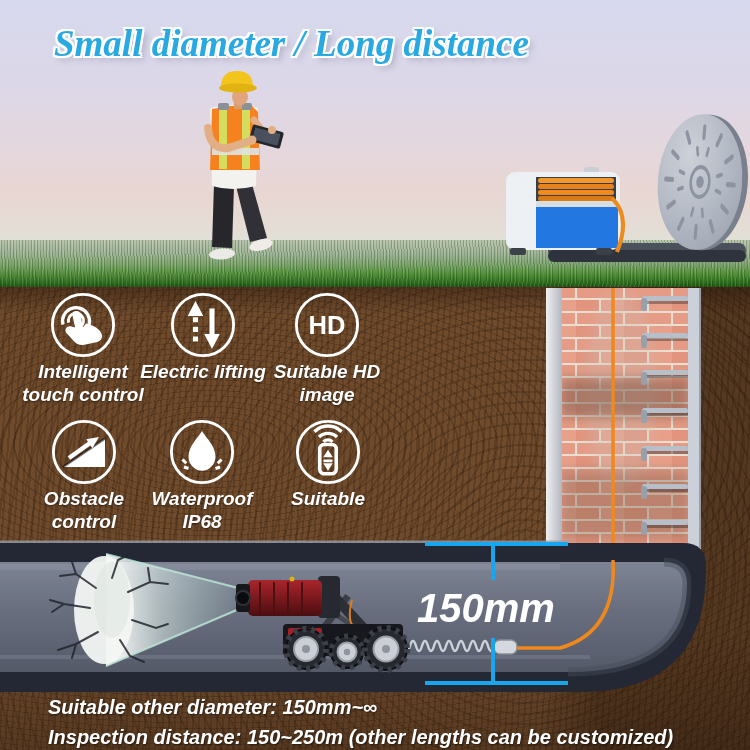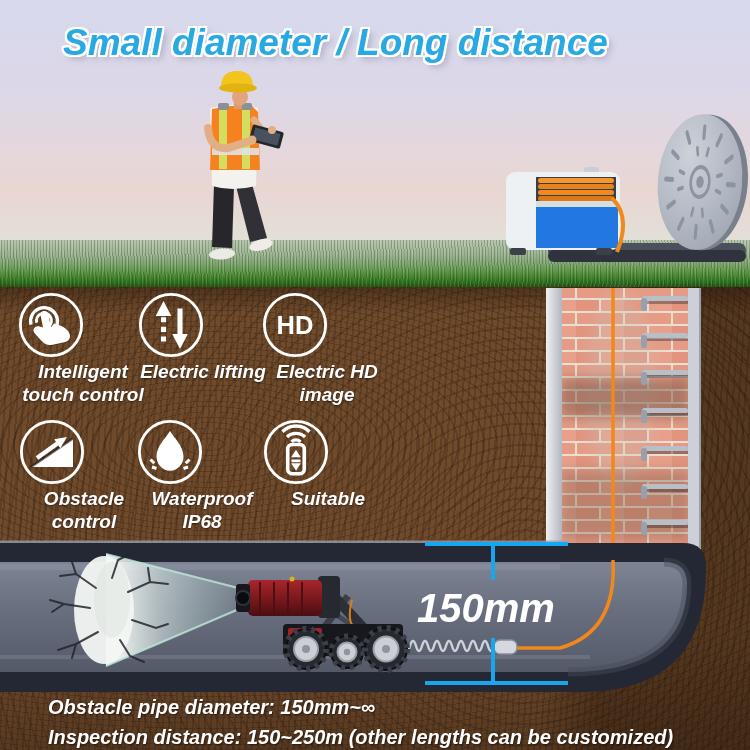--- a/index.html
+++ b/index.html
@@ -15,29 +15,29 @@
       linear-gradient(180deg,#b9c4ad 0%,#9db394 30%,#7ba36b 52%,#59923f 68%,#2e6f1c 88%,#1d4a10 100%);}
   #underground{position:absolute;left:0;top:287px;width:750px;height:463px;z-index:3;
     background-color:#6f4b2c;
     background-image:
       linear-gradient(90deg,rgba(0,0,0,0) 0 72%,rgba(25,12,4,.30) 80% 100%),
       repeating-radial-gradient(ellipse 90% 60% at 28% 34%,rgba(46,26,12,.28) 0 2px,rgba(0,0,0,0) 2px 13px),
       repeating-radial-gradient(ellipse 70% 110% at 70% 62%,rgba(40,22,10,.22) 0 2px,rgba(0,0,0,0) 2px 11px),
       repeating-linear-gradient(94deg,rgba(30,15,5,.20) 0 2px,rgba(0,0,0,0) 2px 6px),
       linear-gradient(180deg,rgba(20,8,2,.35) 0,rgba(0,0,0,0) 26px,rgba(0,0,0,0) 75%,rgba(15,6,0,.25) 100%);}
   
-  #title{position:absolute;left:63px;top:22px;z-index:7;
+  #title{position:absolute;left:54px;top:22px;z-index:7;
     font-size:37px;font-weight:bold;font-style:italic;color:#29a9e2;white-space:nowrap;
     text-shadow:-2px -2px 0 #fff,2px -2px 0 #fff,-2px 2px 0 #fff,2px 2px 0 #fff,
-                -2px 0 0 #fff,2px 0 0 #fff,0 -2px 0 #fff,0 2px 0 #fff,4px 4px 6px rgba(120,120,145,.5);}
+                -2px 0 0 #fff,2px 0 0 #fff,0 -2px 0 #fff,0 2px 0 #fff,4px 4px 6px rgba(120,120,145,.5);font-family:Liberation Serif, serif;}
   #specs{position:absolute;left:48px;top:692px;z-index:7;color:#fff;
     font-size:20px;font-weight:bold;font-style:italic;line-height:30px;white-space:nowrap;
     text-shadow:1px 1px 2px rgba(0,0,0,.55);}
   
-  .feat{position:absolute;width:130px;display:flex;flex-direction:column;z-index:6;}
+  .feat{position:absolute;width:130px;display:flex;flex-direction:column;align-items:center;z-index:6;}
   .feat .lbl{margin-top:2px;font-size:19px;line-height:1.22;font-weight:bold;font-style:italic;
     color:#fff;text-align:center;text-shadow:0 1px 2px rgba(0,0,0,.5);}
   .ficon{display:block;}
   #scene-svg{position:absolute;left:0;top:0;z-index:5;}
 </style>
 </head>
 <body>
 
 <div id="stage">
 
@@ -305,21 +305,21 @@
       <polygon points="28,38 22.8,28 33.2,28" fill="#fff"></polygon>
     </svg>
     <div class="lbl">Electric lifting</div>
   </div>
 
   <div class="feat" style="left:262px;top:292px">
     <svg class="ficon" width="66" height="66" viewBox="0 0 44 44">
       <circle cx="22" cy="22" r="20.4" fill="none" stroke="#fff" stroke-width="1.9"></circle>
       <text x="22" y="28" text-anchor="middle" fill="#fff" font-size="17" font-weight="bold" font-family="Liberation Sans, sans-serif">HD</text>
     </svg>
-    <div class="lbl">Electric HD image</div>
+    <div class="lbl">Suitable HD image</div>
   </div>
 
   <div class="feat" style="left:19px;top:419px">
     <svg class="ficon" width="66" height="66" viewBox="0 0 44 44">
       <circle cx="22" cy="22" r="20.4" fill="none" stroke="#fff" stroke-width="1.9"></circle>
       <polygon points="8,32 36,32 36,13" fill="#fff"></polygon>
       <line x1="8" y1="32" x2="36" y2="13" stroke="rgba(0,0,0,.55)" stroke-width="1.6"></line>
       <line x1="12" y1="26" x2="26" y2="16" stroke="#fff" stroke-width="3"></line>
       <polygon points="32,12 23.5,13.5 27.5,19.5" fill="#fff"></polygon>
     </svg>
@@ -347,17 +347,17 @@
       <rect x="16.5" y="17" width="11" height="19.5" rx="3" fill="none" stroke="#fff" stroke-width="2.4"></rect>
       <polygon points="22,20.5 18.8,25.5 25.2,25.5" fill="#fff"></polygon>
       <rect x="19" y="27" width="6" height="1.8" fill="#fff"></rect>
       <polygon points="22,34.5 18.8,29.5 25.2,29.5" fill="#fff"></polygon>
     </svg>
     <div class="lbl">Suitable</div>
   </div>
 
   <div id="title">Small diameter / Long distance</div>
   <div id="specs">
-    <div>Obstacle pipe diameter: 150mm~∞</div>
+    <div>Suitable other diameter: 150mm~∞</div>
     <div>Inspection distance: 150~250m (other lengths can be customized)</div>
   </div>
 
 </div>
 
 </body></html>

